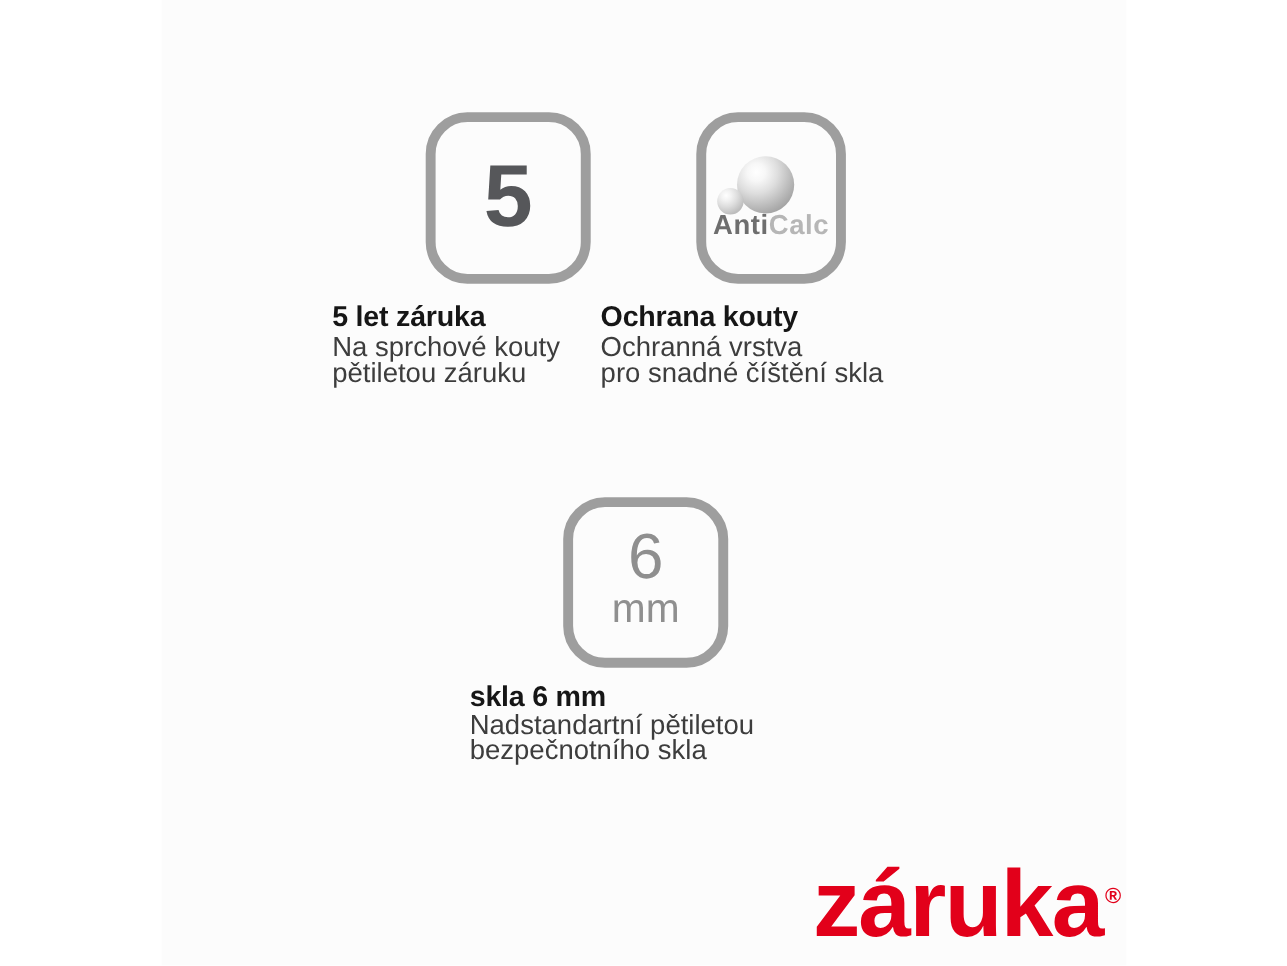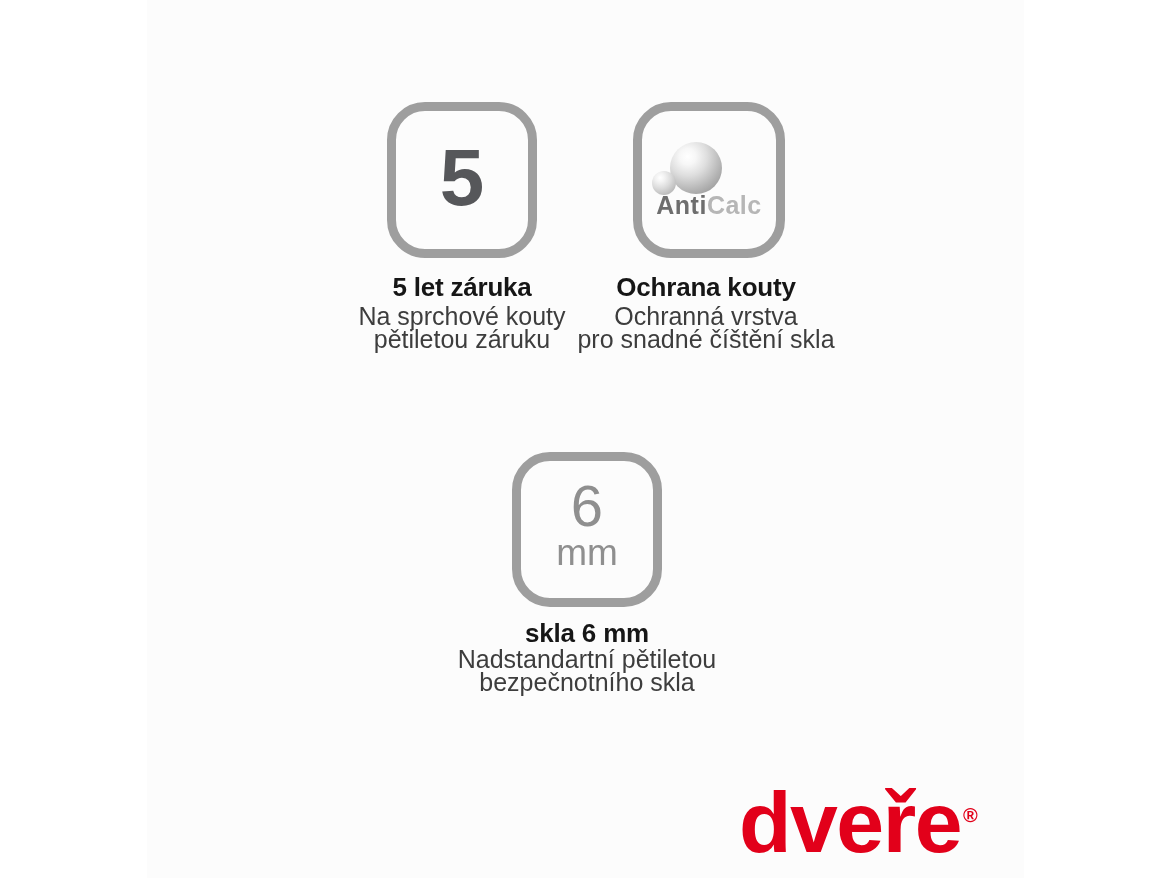--- a/index.html
+++ b/index.html
@@ -32,21 +32,21 @@
   }
   .badge-number {
     font-size: 80px;
     font-weight: bold;
     color: #56575a;
     line-height: 1;
     margin-top: -4px;
   }
   .badge-anticalc {
     left: 633px; top: 102px;
-    width: 152px; height: 156px; padding-left: 40px;
+    width: 136px; height: 156px; padding-left: 40px;
   }
   .bubble { position: absolute; border-radius: 50%; }
   .bubble-lg {
     left: 28px; top: 31px; width: 52px; height: 52px;
     background: radial-gradient(circle at 34% 28%,
       #ffffff 0%, #f7f7f7 16%, #dedede 38%, #b2b2b2 68%, #9c9c9c 84%, #c2c2c2 100%);
   }
   .bubble-sm {
     left: 10px; top: 60px; width: 24px; height: 24px;
     background: radial-gradient(circle at 34% 28%,
@@ -67,21 +67,21 @@
   .badge-thickness {
     left: 512px; top: 452px;
     width: 150px; height: 155px;
     display: flex; flex-direction: column;
     align-items: center; justify-content: center;
     color: #8f8f8f;
   }
   .badge-thickness .t-line1 { font-size: 58px; line-height: 46px; font-weight: normal; }
   .badge-thickness .t-line2 { font-size: 37px; line-height: 47px; font-weight: normal; }
   
-  .tblock { position: absolute; width: 320px; text-align: center; }
+  .tblock { position: absolute; width: 320px; }
   .tblock-warranty  { left: 302px; top: 272px; }
   .tblock-anticalc  { left: 546px; top: 272px; }
   .tblock-thickness { left: 427px; top: 619px; }
   .feature-title {
     font-size: 26px;
     font-weight: bold;
     color: #161616;
     line-height: 30px;
     letter-spacing: -0.2px;
     margin-bottom: 3px;
@@ -151,16 +151,16 @@
     <div class="desc-line">pro snadné číštění skla</div>
   </div>
 
   <div class="tblock tblock-thickness">
     <div class="feature-title feature-title-2l">skla 6 mm</div>
     <div class="desc-line">Nadstandartní pětiletou</div>
     <div class="desc-line">bezpečnotního skla</div>
   </div>
 
   <div class="logo">
-    <span class="logo-text">dveře</span>
+    <span class="logo-text">záruka</span>
     <span class="logo-reg">®</span>
   </div>
 </div>
 
 </body></html>

